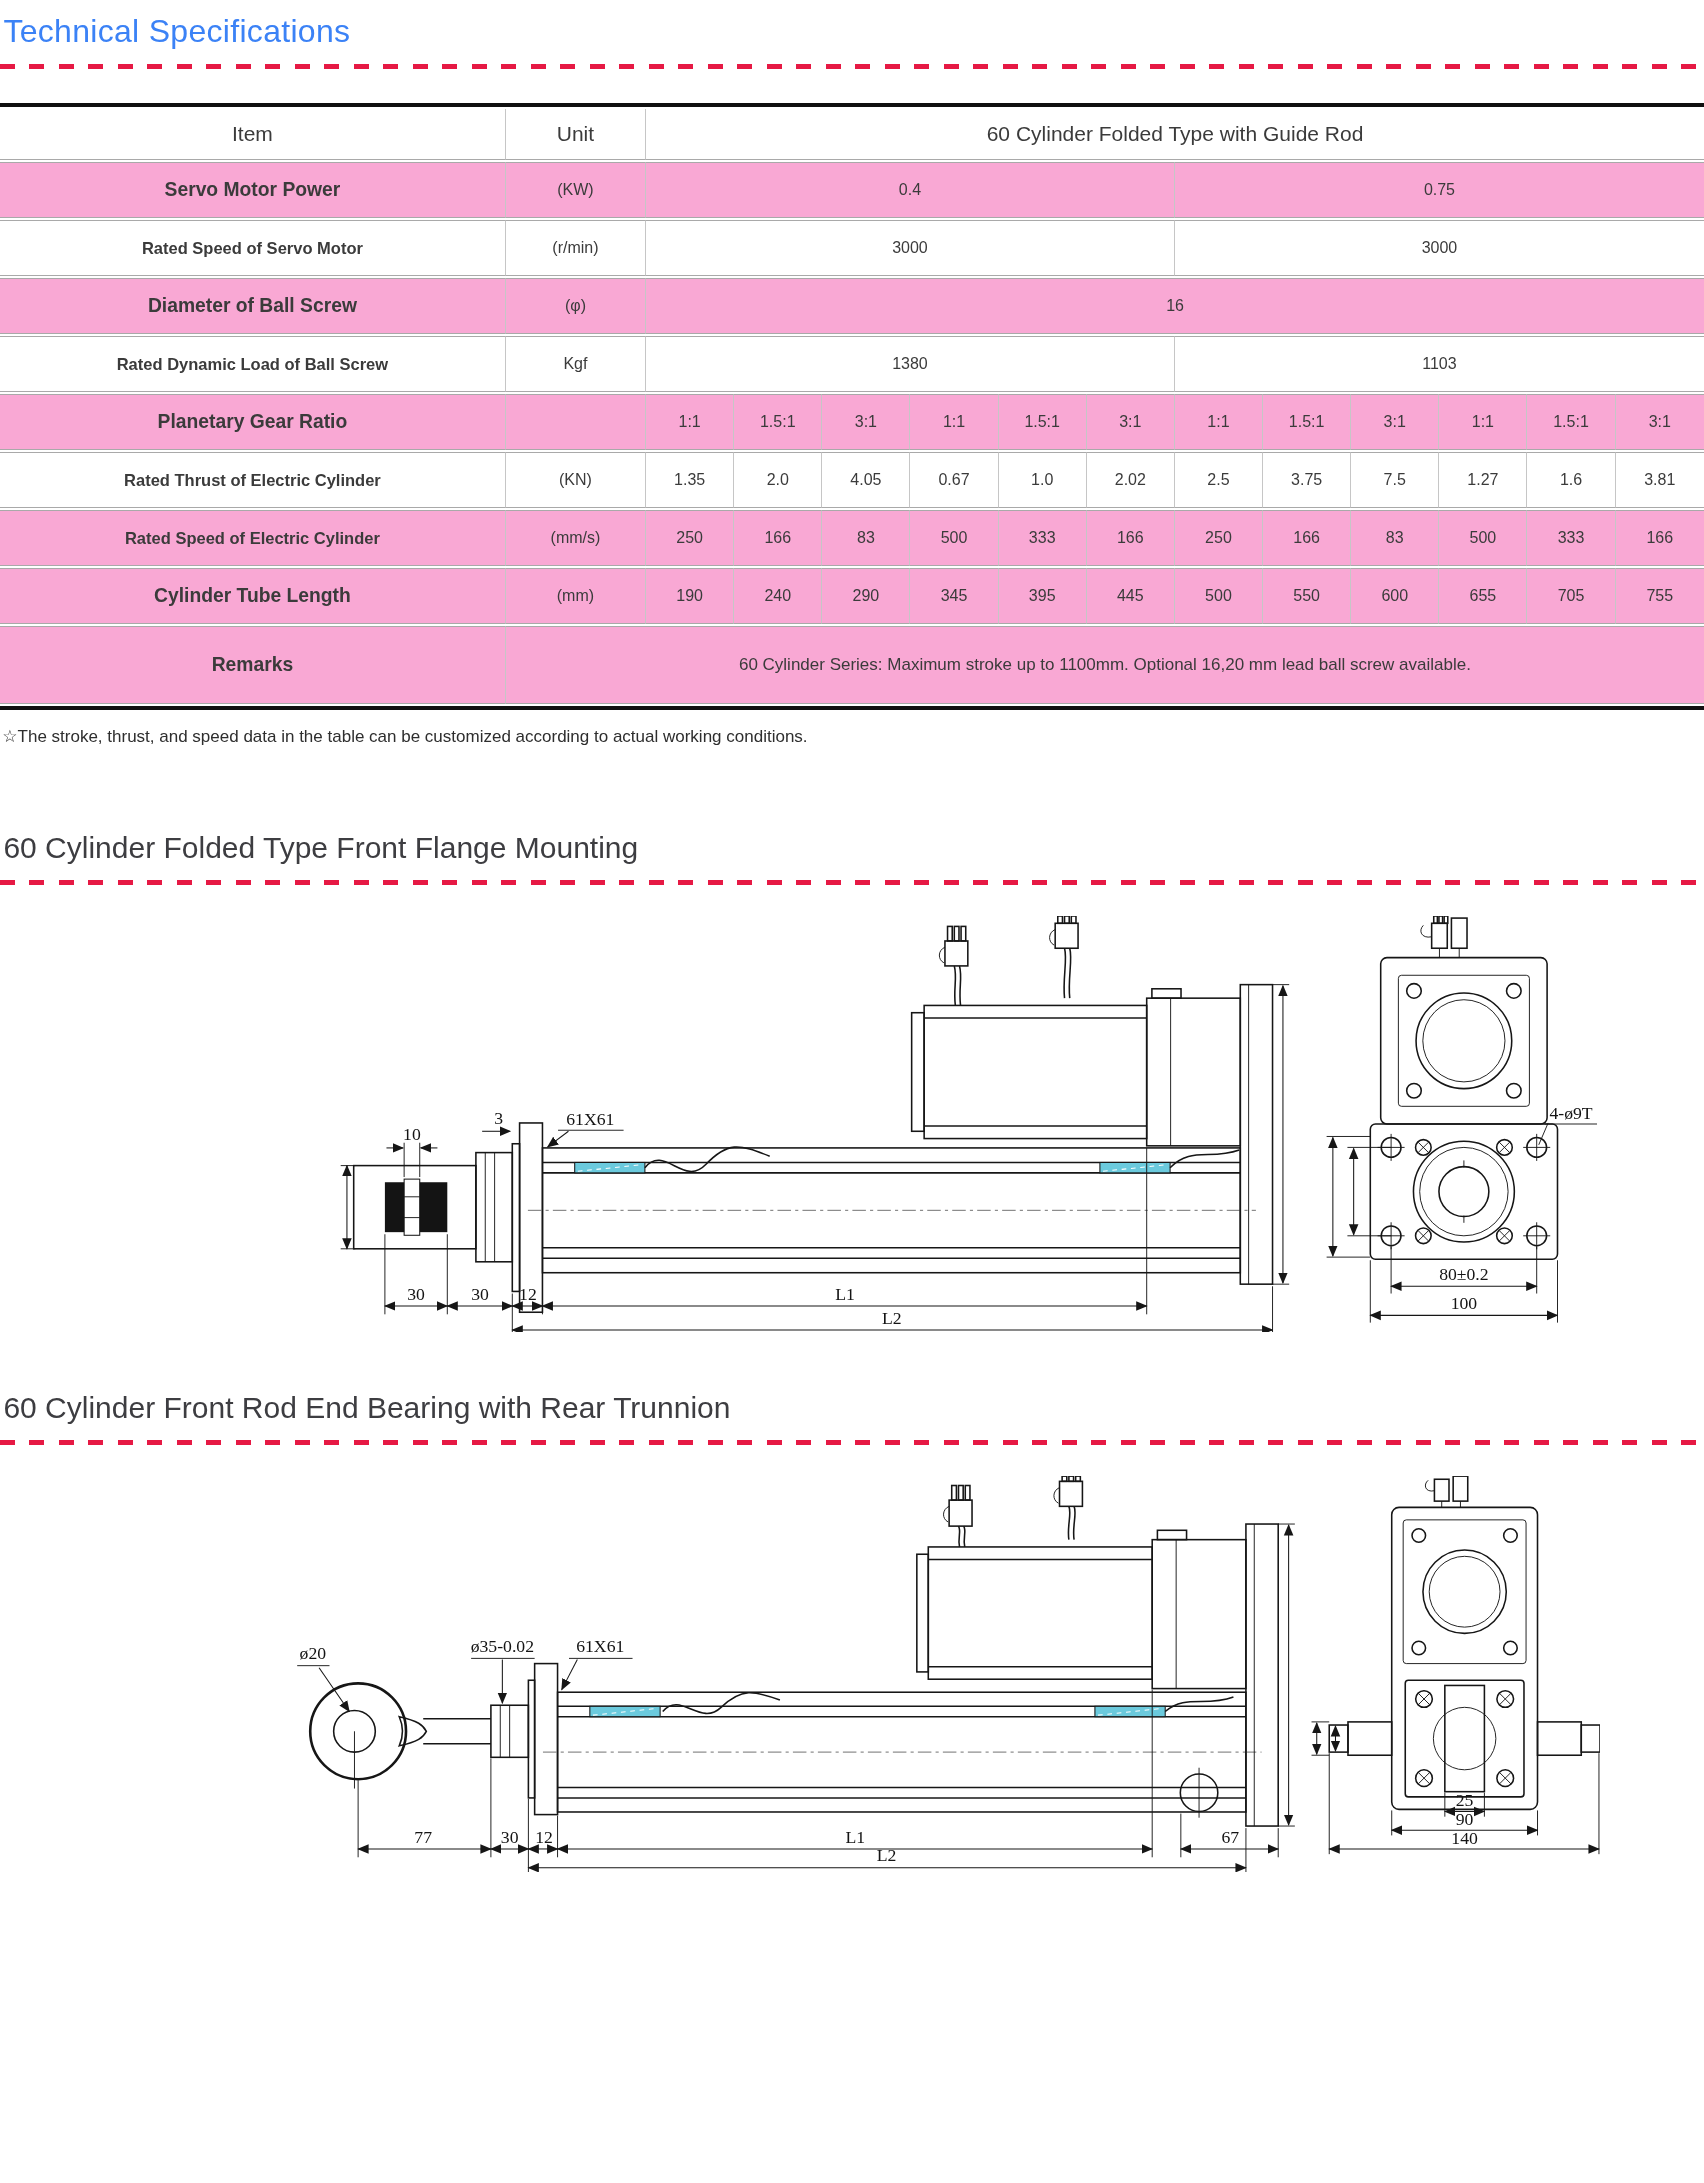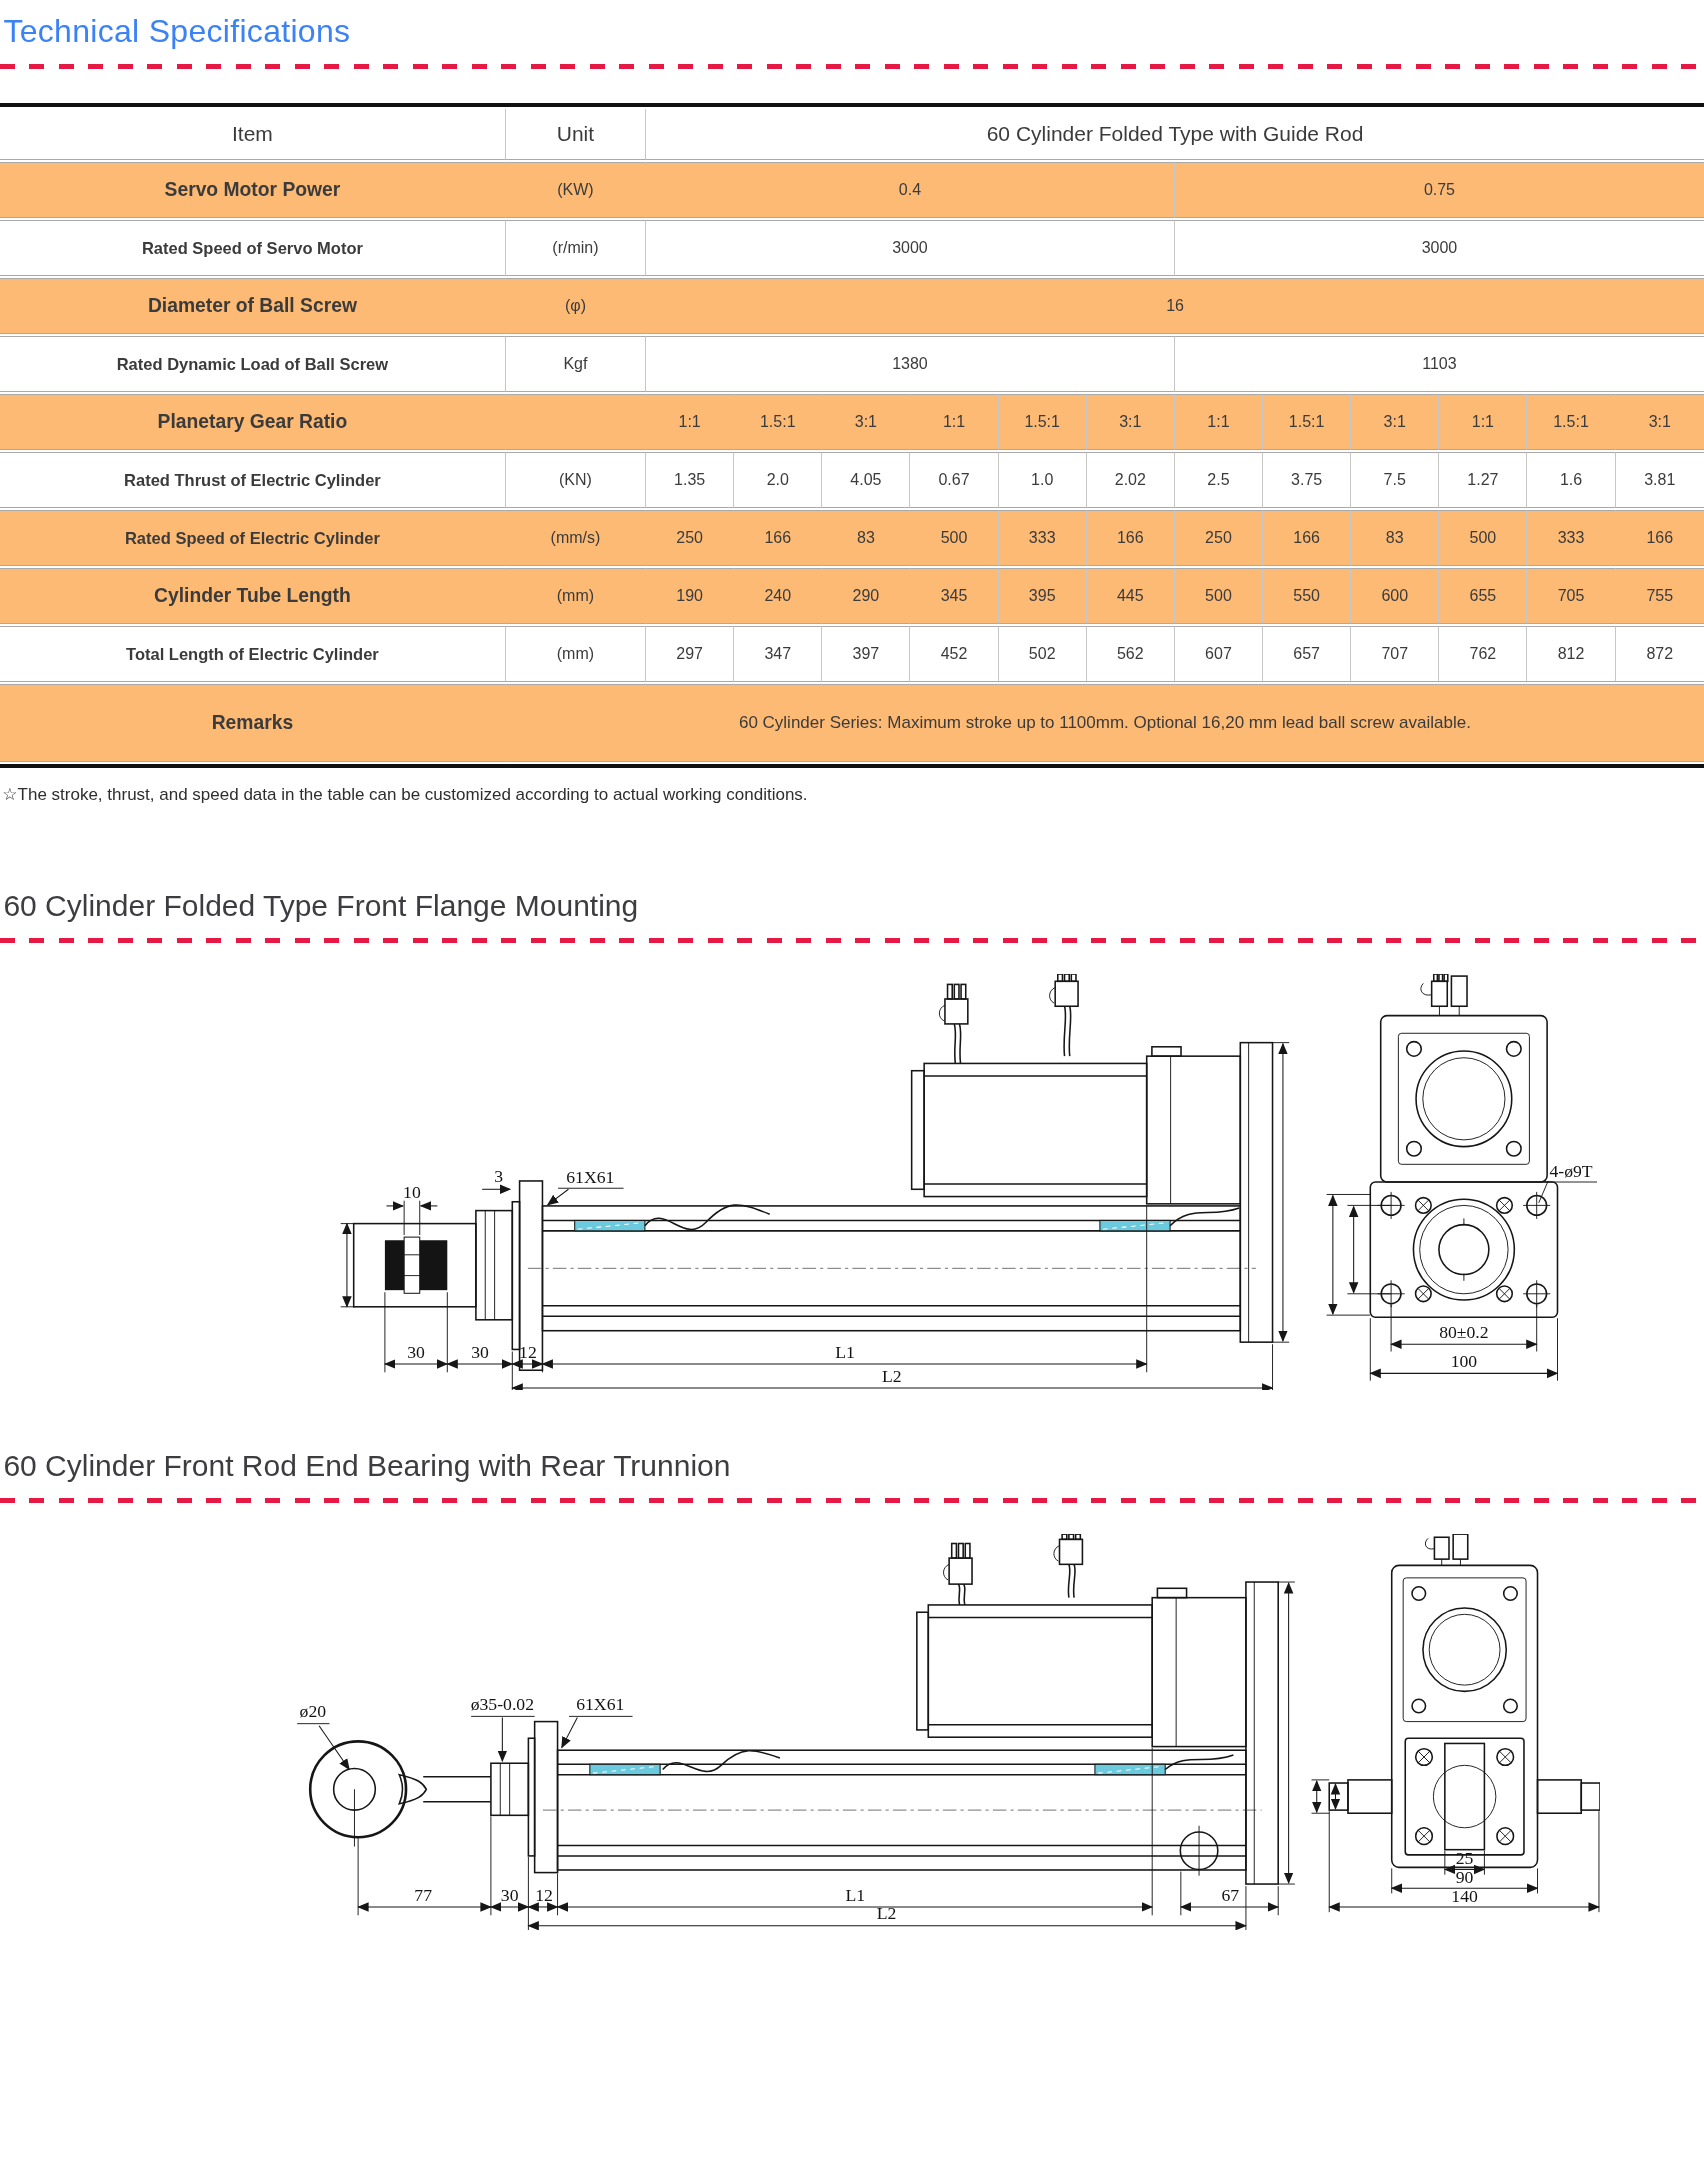--- a/index.html
+++ b/index.html
@@ -24,21 +24,21 @@
   }
   table.spec {
     width:1704px; border-collapse:separate; border-spacing:0 2.3px; table-layout:fixed;
   }
   .spec th, .spec td {
     text-align:center; vertical-align:middle; padding:0; overflow:hidden;
     border-top:1.1px solid #a9a9a9; border-bottom:1.1px solid #a9a9a9;
   }
   .spec th { height:51px; font-weight:400; font-size:21px; border-top:none; }
   .spec tbody td { height:56px; }
-  tr.shade td { background:#fdba74; }
+  tr.shade td { background:#f9a8d4; }
   .lab  { font-weight:bold; font-size:16.5px; border-right:1.1px solid #c6c6c6; }
   .lab.big { font-size:19.3px; }
   .unit { font-size:16px; border-right:1.1px solid #c6c6c6; }
   td.val { font-size:16px; border-right:1.1px solid #c6c6c6; }
   td.val:last-child, th:last-child { border-right:none; }
   td.rem { font-size:17px; border-right:none; }
   tr.remrow td { height:78px; }
   .note { font-size:17px; color:#2e2e2e; margin:16px 0 0 2.3px; }
   h2.sec-title { font-size:30px; font-weight:300; color:#3d3d41; margin:84px 0 0 3.4px; }
   h2.sec-title.second { margin-top:59px; }
@@ -166,36 +166,20 @@
           <td class="val">345</td>
           <td class="val">395</td>
           <td class="val">445</td>
           <td class="val">500</td>
           <td class="val">550</td>
           <td class="val">600</td>
           <td class="val">655</td>
           <td class="val">705</td>
           <td class="val">755</td>
         </tr>
-        <tr>
-          <td class="lab">Total Length of Electric Cylinder</td>
-          <td class="unit">(mm)</td>
-          <td class="val">297</td>
-          <td class="val">347</td>
-          <td class="val">397</td>
-          <td class="val">452</td>
-          <td class="val">502</td>
-          <td class="val">562</td>
-          <td class="val">607</td>
-          <td class="val">657</td>
-          <td class="val">707</td>
-          <td class="val">762</td>
-          <td class="val">812</td>
-          <td class="val">872</td>
-        </tr>
         <tr class="shade remrow">
           <td class="lab big">Remarks</td>
           <td class="rem" colspan="13">60 Cylinder Series: Maximum stroke up to 1100mm. Optional 16,20 mm lead ball screw available.</td>
         </tr>
       </tbody>
   </table>
 </div>
 
 <div class="note">☆The stroke, thrust, and speed data in the table can be customized according to actual working conditions.</div>
 

